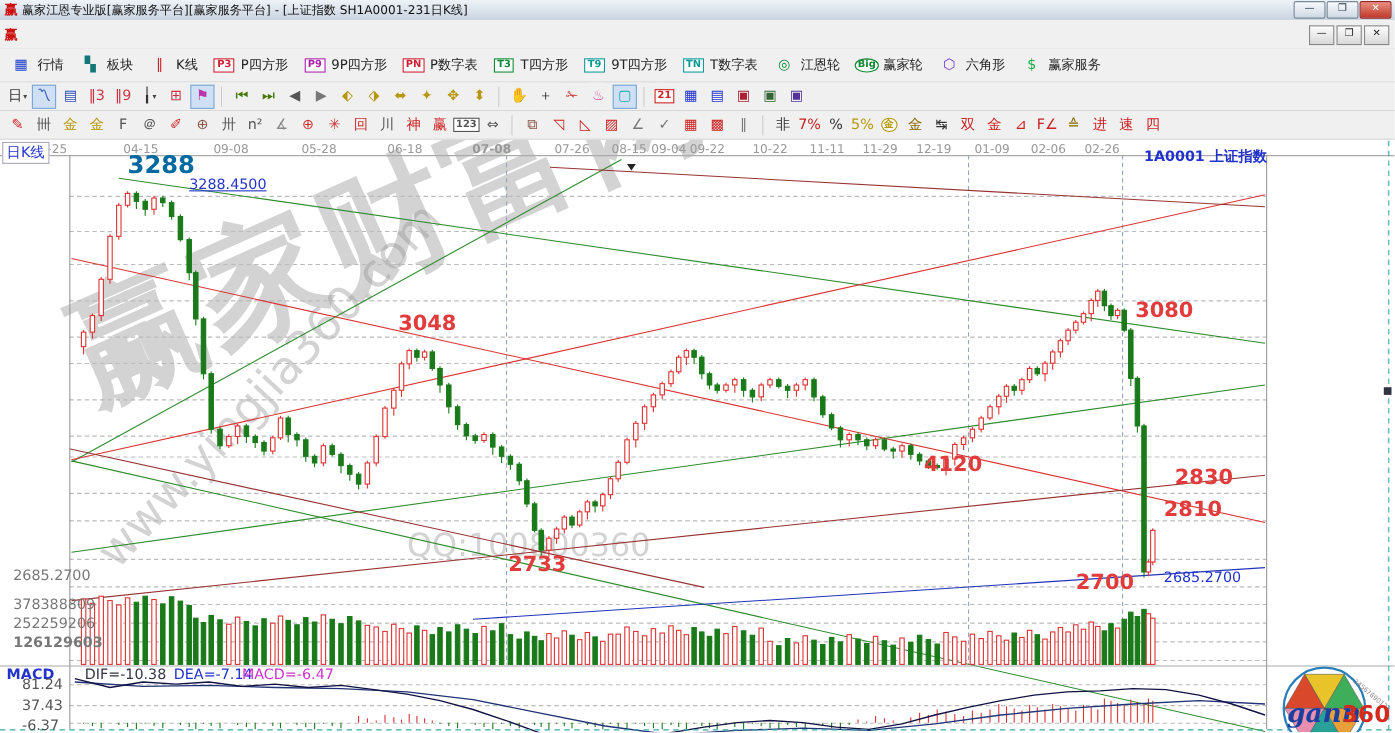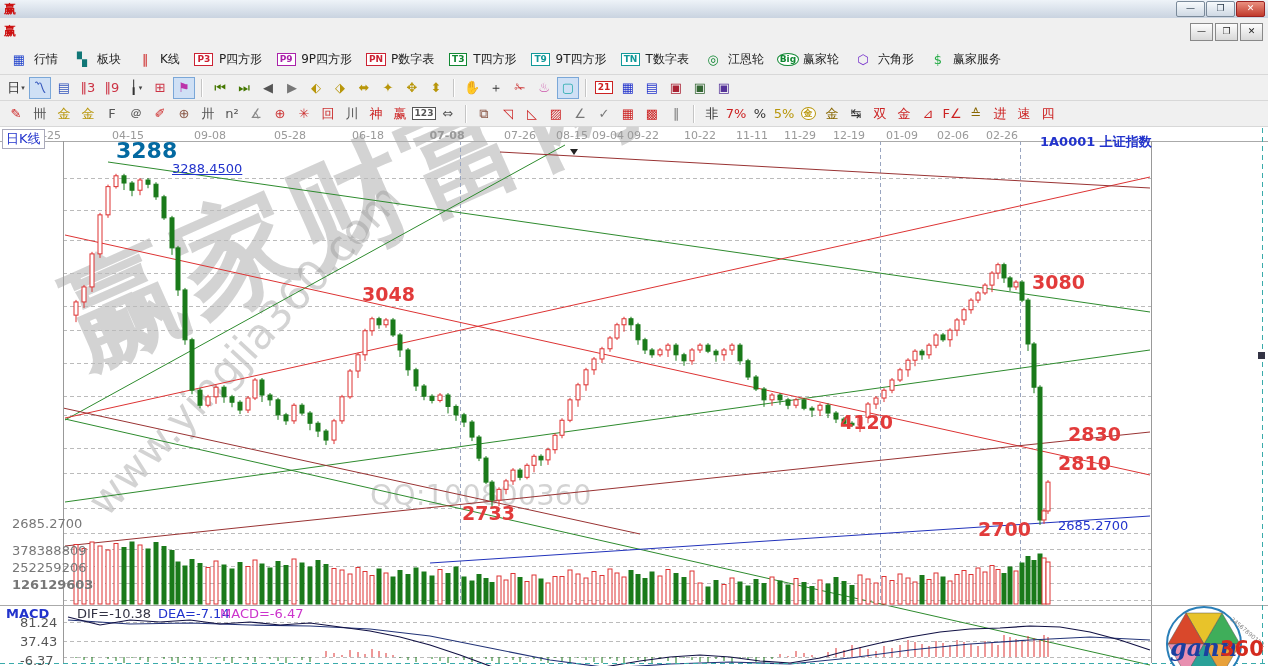--- a/index.html
+++ b/index.html
@@ -43,20 +43,21 @@
 .macdtick{position:absolute;font-size:13px;color:#555;width:52px;z-index:3;}
 #logo{position:absolute;left:1160px;top:598px;width:104px;height:68px;z-index:4;overflow:hidden;}
 </style>
 </head>
 <body>
 
 <div id="app">
 
   <div class="titlebar">
     <span class="appicon">赢</span>
+    <span>赢家江恩专业版[赢家服务平台][赢家服务平台] - [上证指数  SH1A0001-231日K线]</span>
     <span class="wbtns" id="wbtns">
         <span class="wbtn">—</span>
         <span class="wbtn">❐</span>
         <span class="wbtn close">✕</span>
       </span>
   </div>
 
   <div class="menubar">
     <span class="appicon">赢</span>
   </div>

